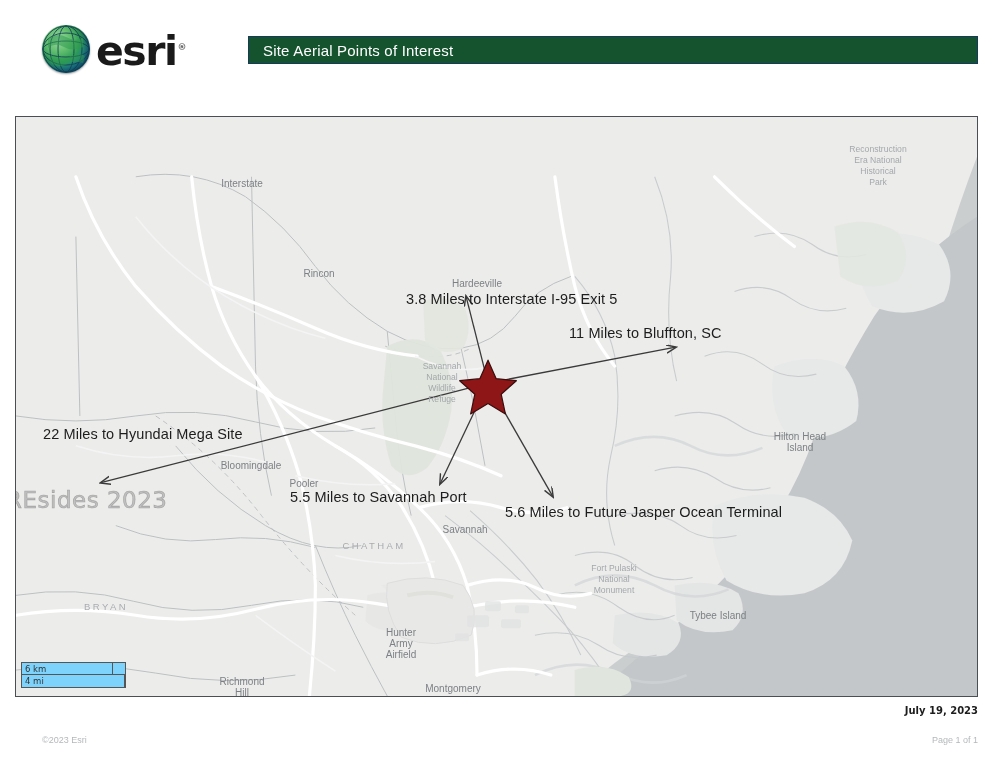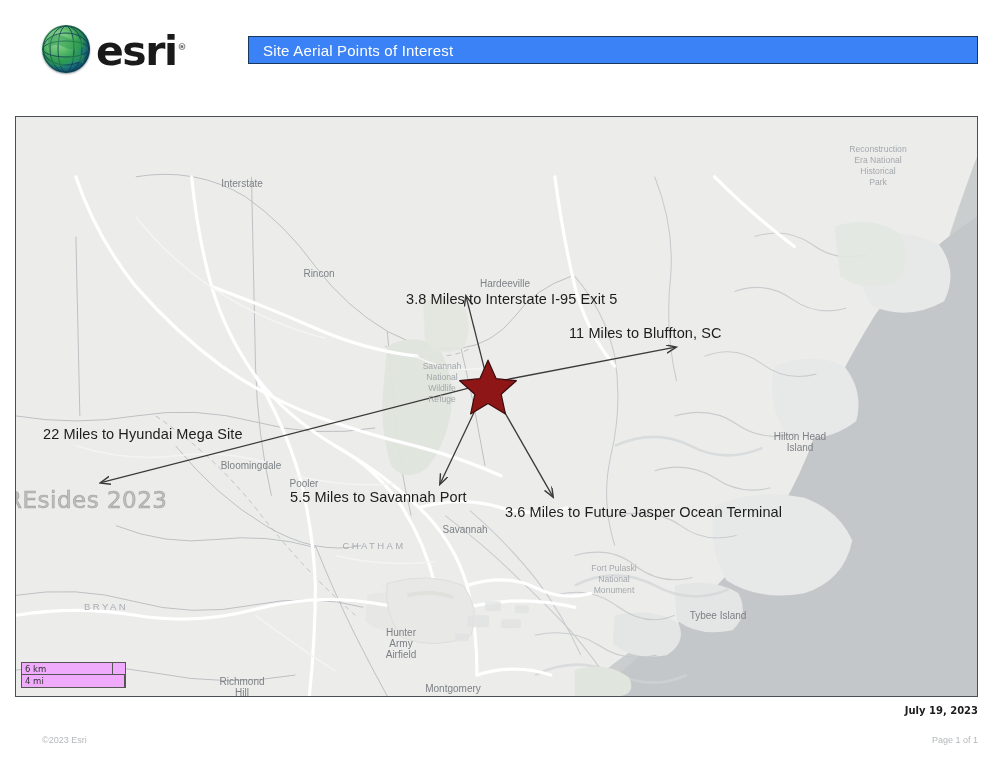--- a/index.html
+++ b/index.html
@@ -52,21 +52,21 @@
     font-size: 9px;
     color: #555;
     vertical-align: super;
     margin-left: 1px;
   }
 
   #title-bar {
     position: absolute;
     left: 248px; top: 36px;
     width: 730px; height: 28px;
-    background: #3b82f6;
+    background: #14532d;
     border: 1px solid #16395d;
     box-sizing: border-box;
     display: flex;
     align-items: center;
   }
   #title-text {
     color: #ffffff;
     font-size: 15px;
     padding-left: 14px;
     letter-spacing: 0.2px;
@@ -120,21 +120,21 @@
     color: rgba(140,140,140,0.45);
     -webkit-text-stroke: 0.6px rgba(120,120,120,0.55);
     white-space: nowrap;
   }
 
   
   #scale-bar {
     position: absolute;
     left: 5px; bottom: 8px;
     width: 103px;
-    background: #f0abfc;
+    background: #7dd3fc;
     border: 1px solid #555;
     font-size: 8.5px;
     color: #333;
     font-family: "DejaVu Sans", sans-serif;
   }
   #scale-bar .row {
     height: 12px;
     line-height: 12px;
     padding-left: 3px;
     position: relative;
@@ -325,42 +325,42 @@
 
     <g>
       <path d="M473 244 L481.2 262.6 L501.4 264.6 L486.2 278.2 L490.4 298.0
                L473 287.6 L455.6 298.0 L459.8 278.2 L444.6 264.6 L464.8 262.6 Z" fill="#8e1616" stroke="#3a0d0d" stroke-width="1.2" stroke-linejoin="round"></path>
     </g>
   </svg>
 
   <div id="place-labels">
       <div class="place-label city" style="left: 226px; top: 66px;">Interstate</div>
       <div class="place-label city" style="left: 303px; top: 156px;">Rincon</div>
-      <div class="place-label city" style="left: 461px; top: 166px; margin-left: 28px;">Hardeeville</div>
+      <div class="place-label city" style="left: 461px; top: 166px;">Hardeeville</div>
       <div class="place-label park" style="left: 862px; top: 49px;">Reconstruction<br>Era National<br>Historical<br>Park</div>
       <div class="place-label park" style="left: 426px; top: 266px;">Savannah<br>National<br>Wildlife<br>Refuge</div>
       <div class="place-label city" style="left: 784px; top: 325px;">Hilton Head<br>Island</div>
       <div class="place-label city" style="left: 235px; top: 348px;">Bloomingdale</div>
       <div class="place-label city" style="left: 288px; top: 366px;">Pooler</div>
       <div class="place-label city" style="left: 449px; top: 412px;">Savannah</div>
       <div class="place-label county" style="left: 358px; top: 428px;">CHATHAM</div>
       <div class="place-label park" style="left: 598px; top: 462px;">Fort Pulaski<br>National<br>Monument</div>
       <div class="place-label county" style="left: 90px; top: 489px;">BRYAN</div>
       <div class="place-label city" style="left: 385px; top: 504px; margin-top: 22px;">Hunter<br>Army<br>Airfield</div>
       <div class="place-label city" style="left: 702px; top: 498px;">Tybee Island</div>
       <div class="place-label city" style="left: 226px; top: 570px;">Richmond<br>Hill</div>
       <div class="place-label city" style="left: 417px; top: 571px; margin-left: 20px;">Montgomery</div>
     </div>
 
   <div id="poi-labels">
       <div class="poi-label" style="left: 358px; top: 174px; margin-left: 32px;">3.8 Miles to Interstate I-95 Exit 5</div>
       <div class="poi-label" style="left: 553px; top: 208px;">11 Miles to Bluffton, SC</div>
       <div class="poi-label" style="left: 27px; top: 309px;">22 Miles to Hyundai Mega Site</div>
       <div class="poi-label" style="left: 274px; top: 372px;">5.5 Miles to Savannah Port</div>
-      <div class="poi-label" style="left: 489px; top: 387px;">3.6 Miles to Future Jasper Ocean Terminal</div>
+      <div class="poi-label" style="left: 489px; top: 387px;">5.6 Miles to Future Jasper Ocean Terminal</div>
     </div>
 
   <div id="watermark">REsides 2023</div>
 
   <div id="scale-bar">
     <div class="row km">
       <span>6 km</span>
       <span class="endtick"></span>
     </div>
     <div class="row mi">

